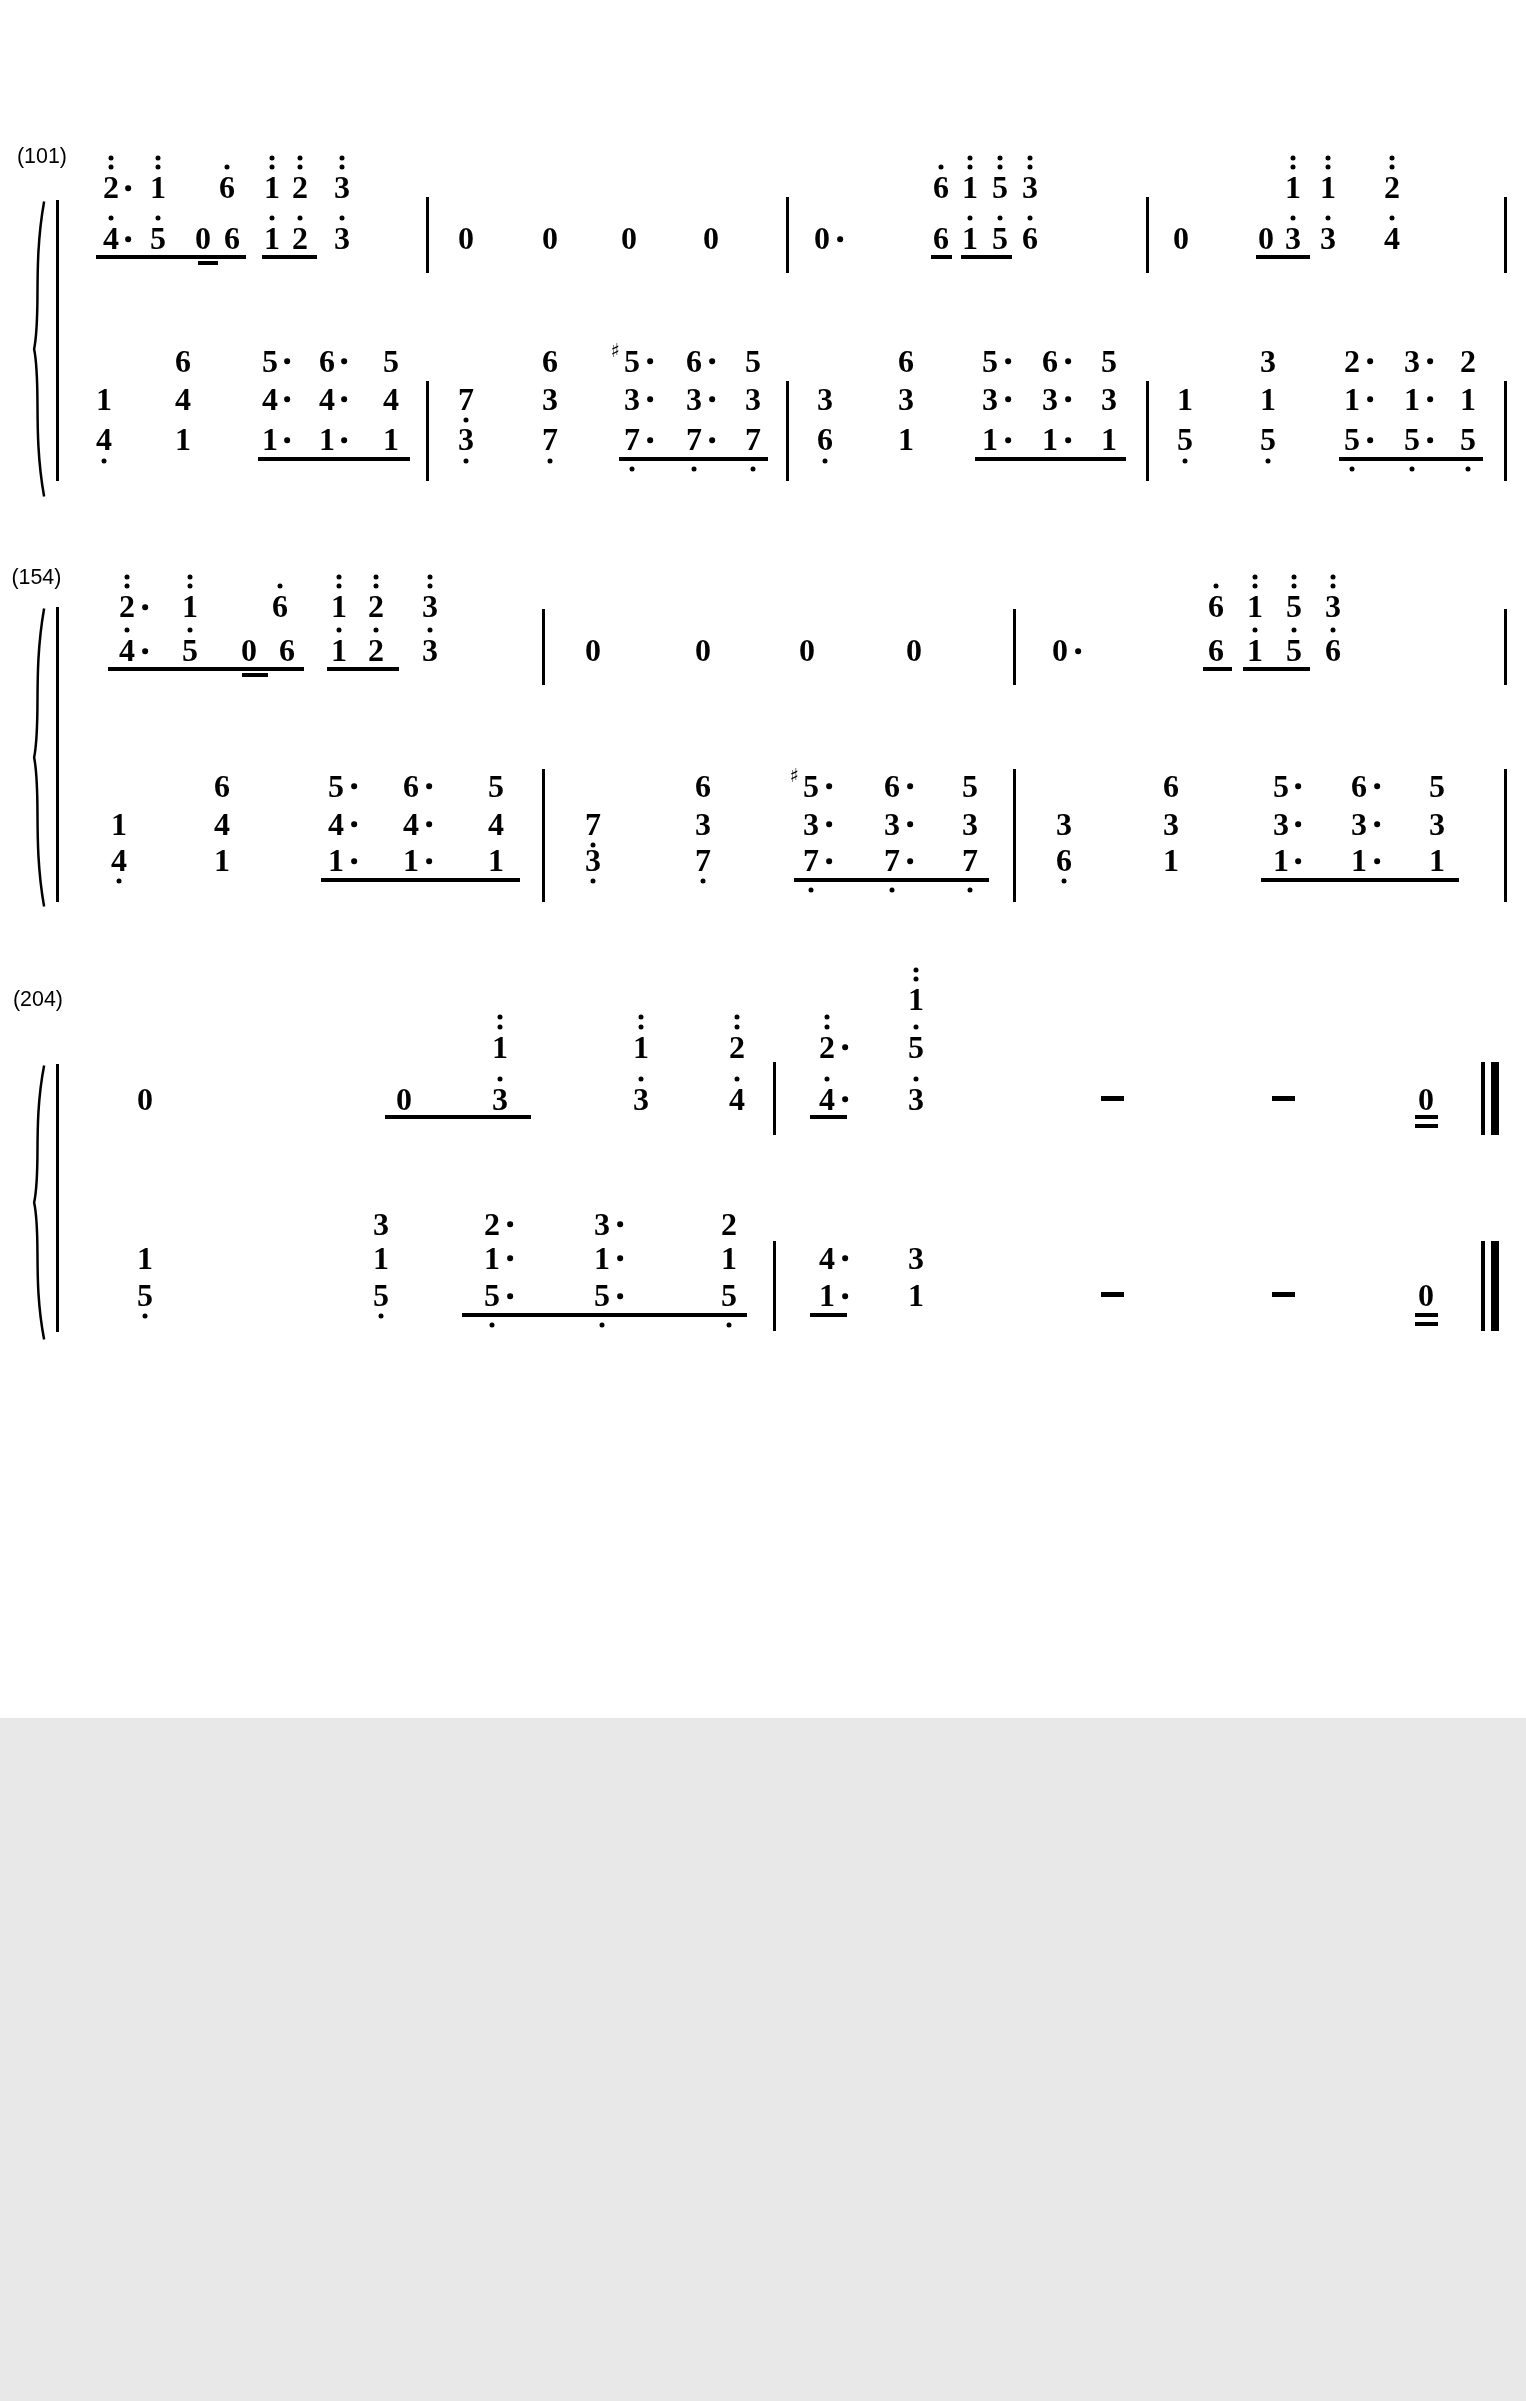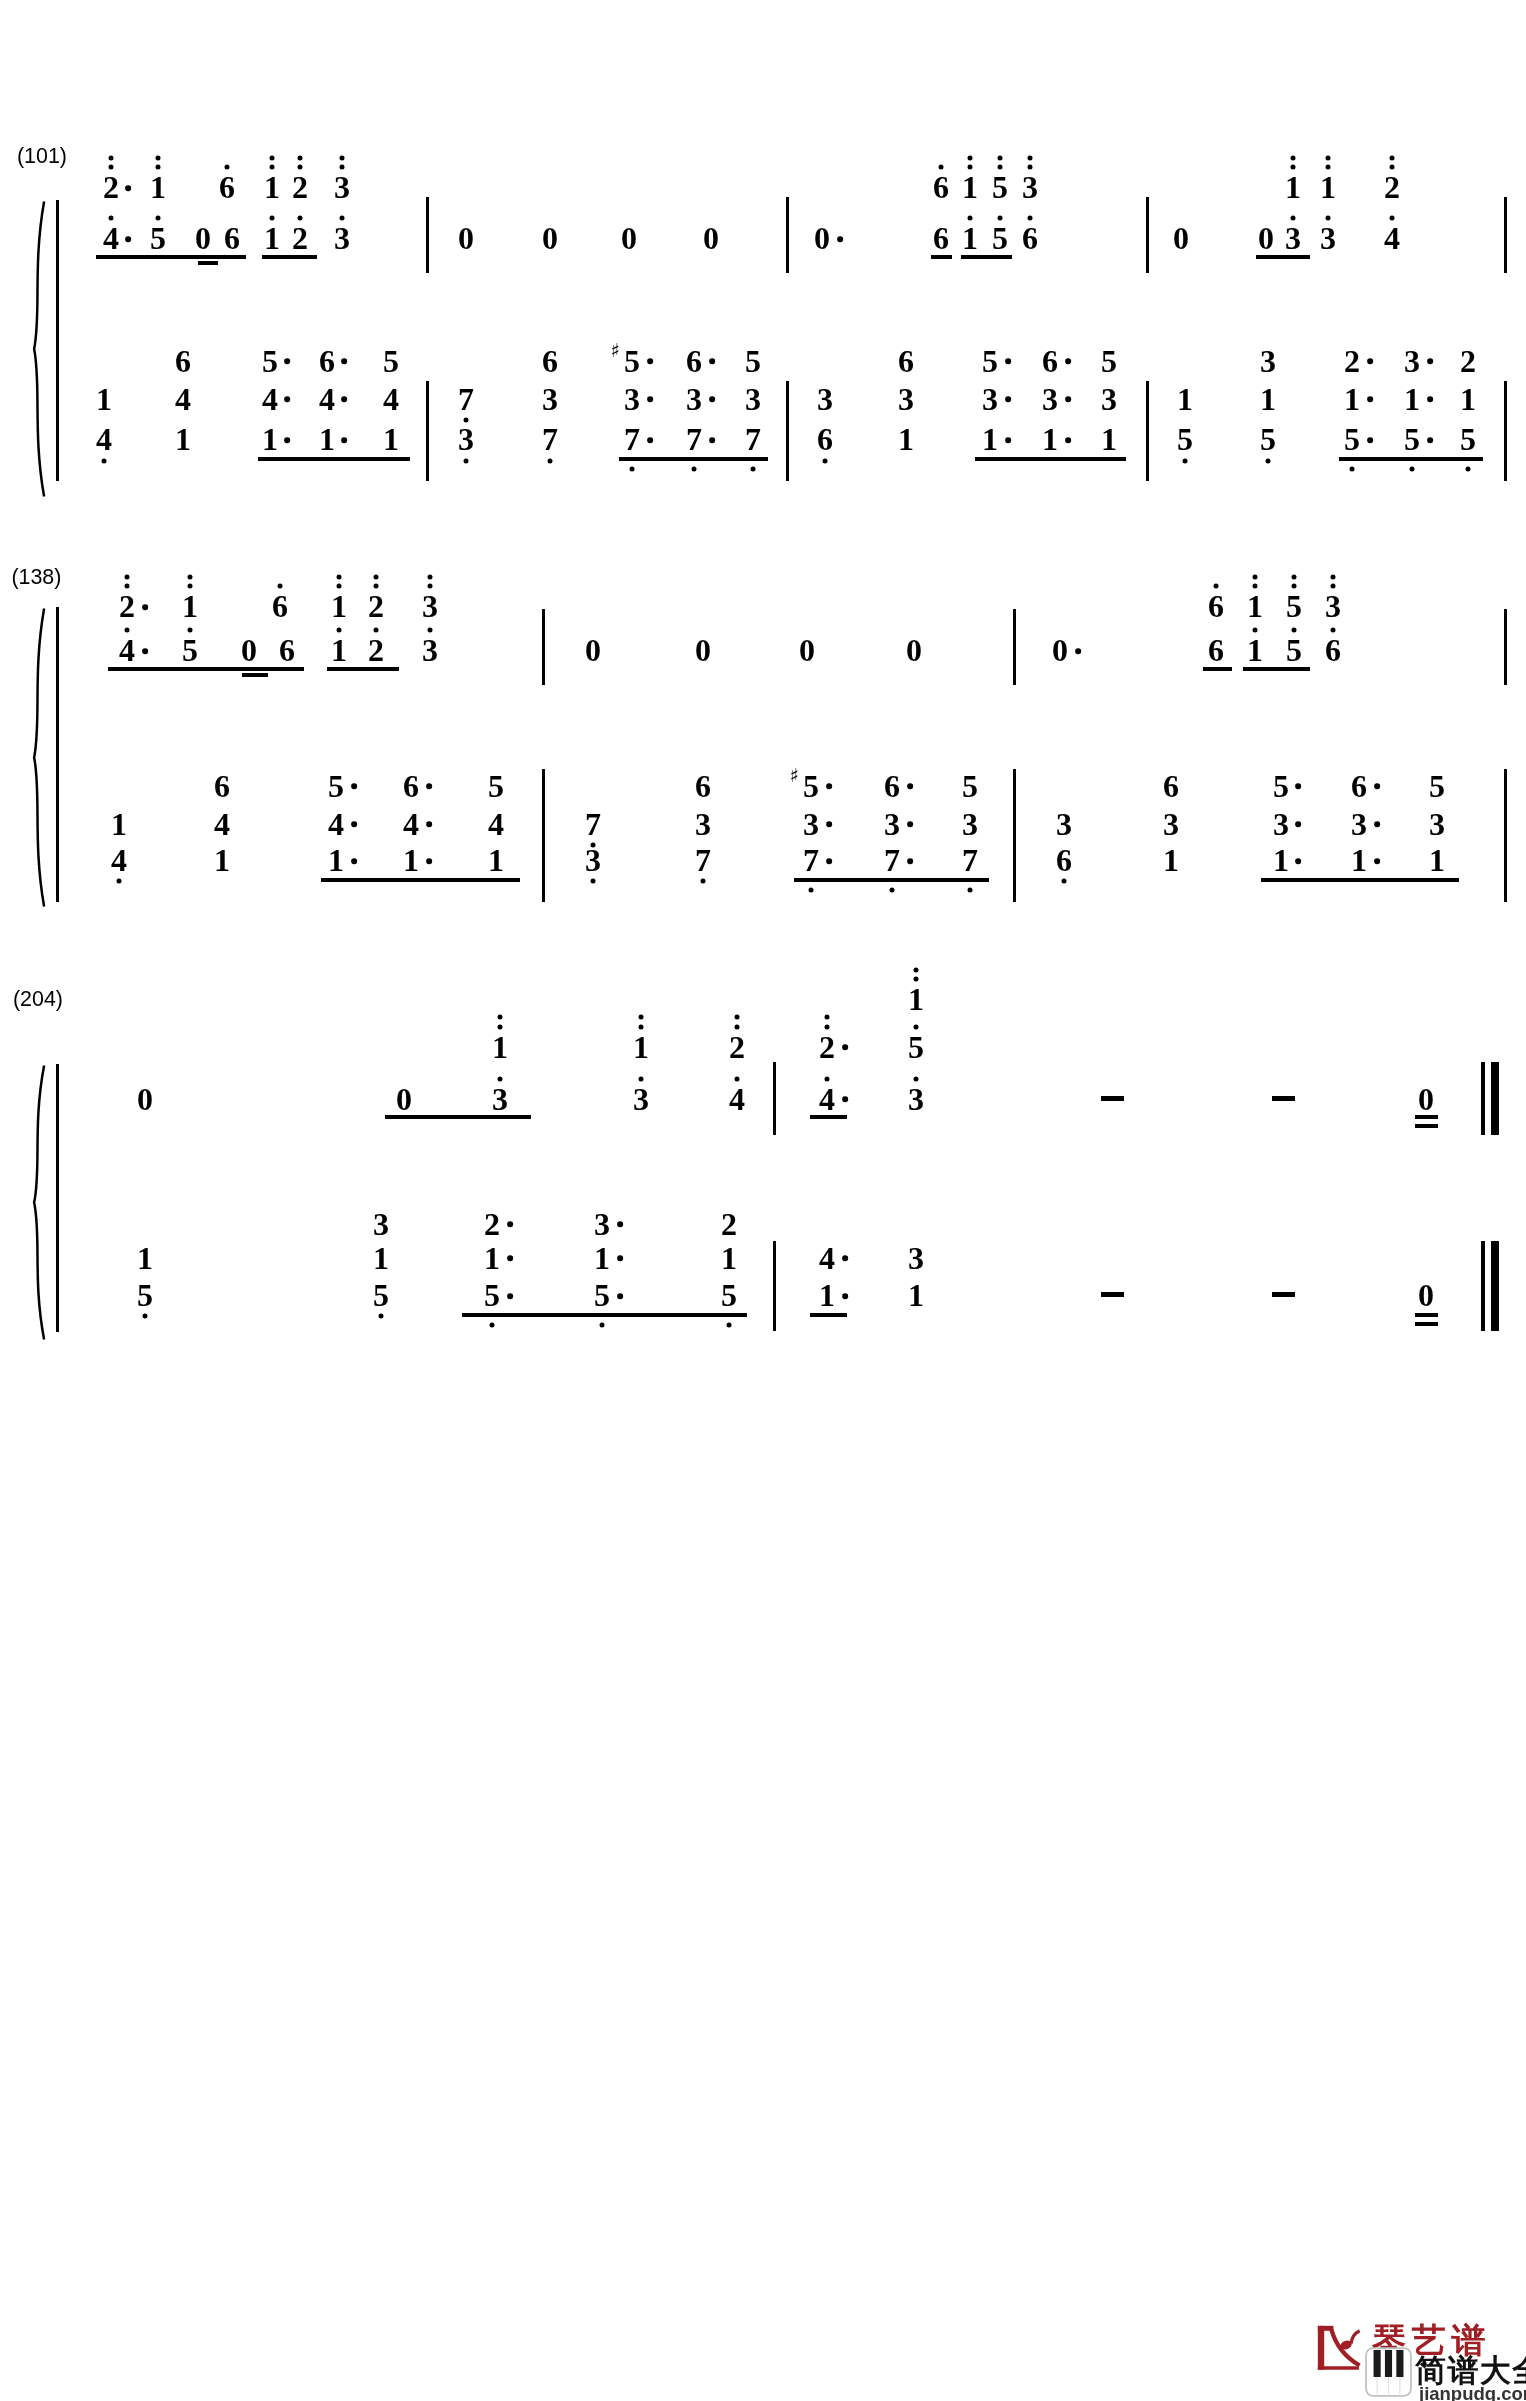--- a/index.html
+++ b/index.html
@@ -1,16 +1,16 @@
 <!DOCTYPE html>
 <html style="font-size:11.4px"><head>
 <meta charset="utf-8">
 <style>
   html,body{margin:0;padding:0;background:#e8e8e8;}
-  #page{position:relative;width:1527px;height:2401px;background:#ffffff;overflow:hidden;
+  #page{position:relative;width:1527px;height:1718px;background:#ffffff;overflow:hidden;
         font-family:"Liberation Serif",serif;}
   .lbl{position:absolute;font:400 21.4px "Liberation Sans",sans-serif;color:#000;white-space:nowrap;}
   .n{position:absolute;transform:translate(-50%,-50%);font:bold 32px "Liberation Serif",serif;
      color:#000;line-height:1;white-space:nowrap;}
   .dt{position:absolute;width:5px;height:5px;background:#000;border-radius:50%;transform:translate(-50%,-50%);}
   .ag{position:absolute;width:5.7px;height:5.7px;background:#000;border-radius:50%;transform:translate(-50%,-50%);}
   .sh{position:absolute;transform:translate(-50%,-50%);font:bold 19px "DejaVu Sans",sans-serif;color:#000;}
   .bar{position:absolute;background:#000;}
   .beam{position:absolute;height:3.6px;background:#000;}
   .dash{position:absolute;width:23px;height:5px;background:#000;}
@@ -214,21 +214,21 @@
       <div class="n" style="left: 1268px; top: 439px;">5</div>
       <div class="dt" style="left: 1268px; top: 461px;"></div>
       <div class="n" style="left: 1352px; top: 439px;">5</div>
       <div class="dt" style="left: 1352px; top: 469px;"></div>
       <div class="ag" style="left: 1370px; top: 440px;"></div>
       <div class="n" style="left: 1412px; top: 439px;">5</div>
       <div class="dt" style="left: 1412px; top: 469px;"></div>
       <div class="ag" style="left: 1430px; top: 440px;"></div>
       <div class="n" style="left: 1468px; top: 439px;">5</div>
       <div class="dt" style="left: 1468px; top: 469px;"></div>
-      <div class="lbl" style="left: 11.4px; top: 565px;">(138)</div>
+      <div class="lbl" style="left: 11.4px; top: 565px;">(154)</div>
       <svg width="21.4" height="301" class="brace" style="left: 27px; top: 607px; position: absolute;" viewBox="0 0 30 422">
         <path d="M24 2 C8 92.84 20 160.36 10 211 C20 261.64 8 329.16 24 420" stroke="#000" stroke-width="3.5" fill="none"></path>
       </svg>
       <div class="bar" style="left: 56px; top: 607px; width: 2.9px; height: 295px;"></div>
       <div class="bar" style="left: 542px; top: 609px; width: 2.9px; height: 76px;"></div>
       <div class="bar" style="left: 1013px; top: 609px; width: 2.9px; height: 76px;"></div>
       <div class="bar" style="left: 1504px; top: 609px; width: 2.9px; height: 76px;"></div>
       <div class="bar" style="left: 542px; top: 769px; width: 2.9px; height: 133px;"></div>
       <div class="bar" style="left: 1013px; top: 769px; width: 2.9px; height: 133px;"></div>
       <div class="bar" style="left: 1504px; top: 769px; width: 2.9px; height: 133px;"></div>

